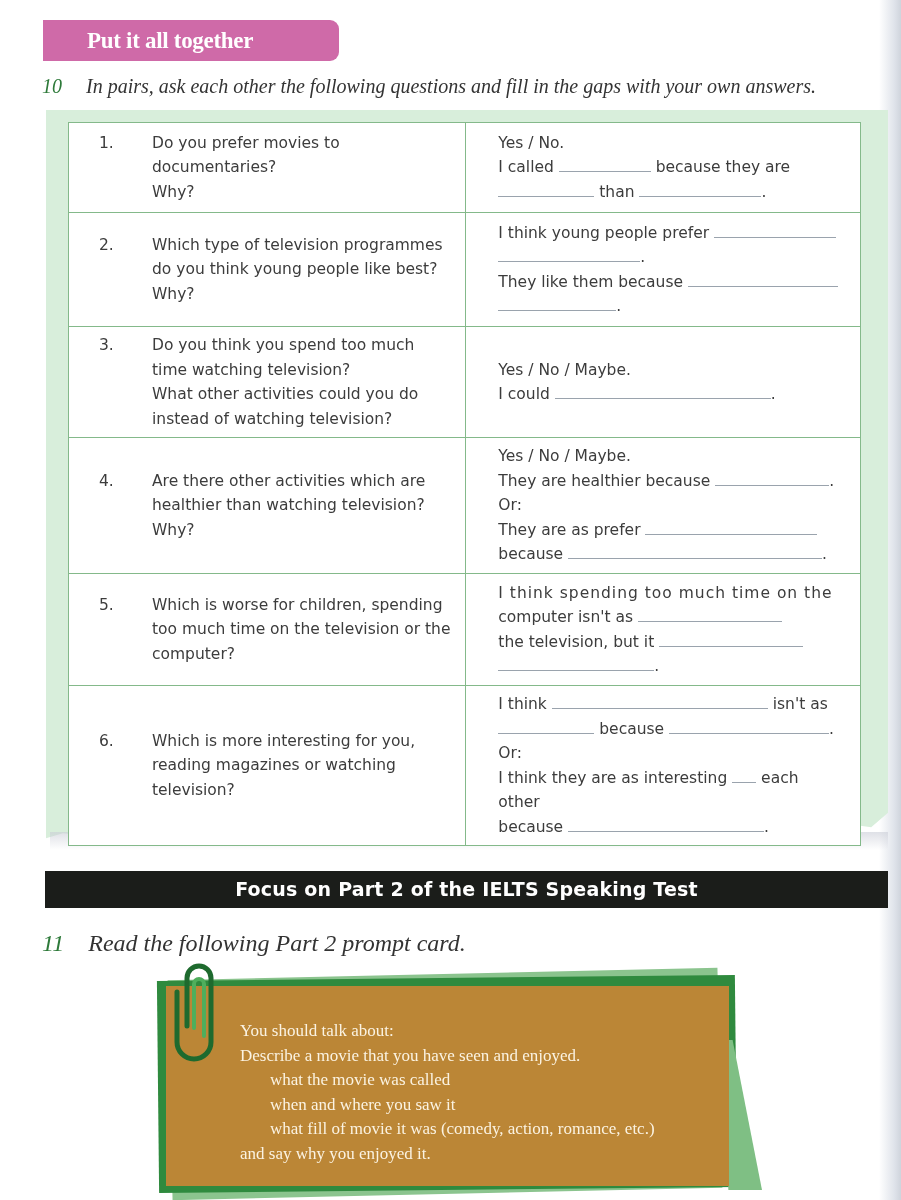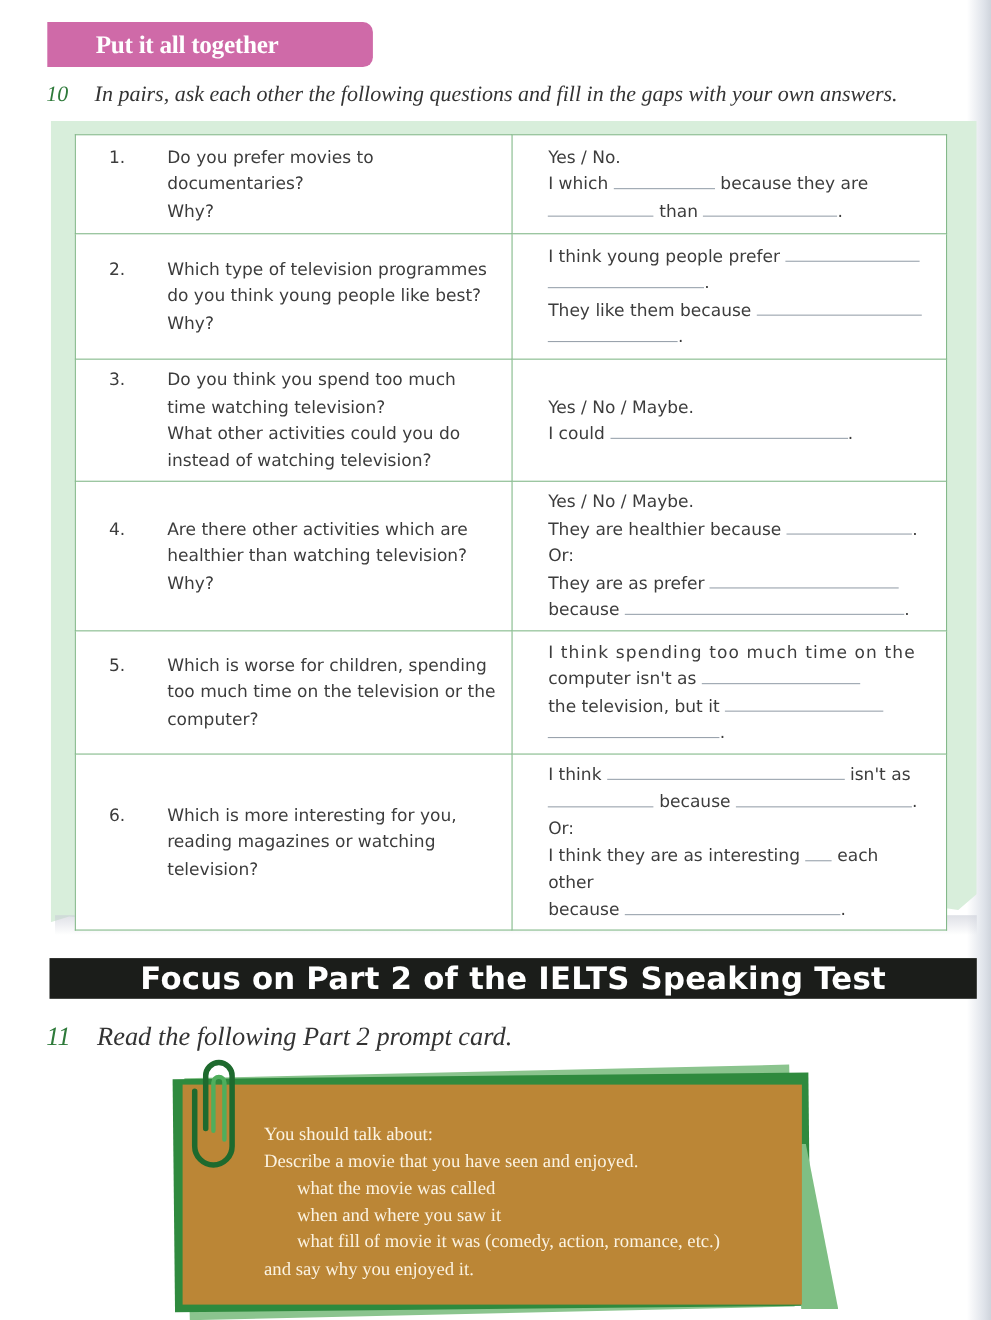--- a/index.html
+++ b/index.html
@@ -48,21 +48,21 @@
   td.q { width: 398px; padding: 6px 14px 6px 30px; }
   td.a { width: 395px; padding: 6px 20px 6px 32px; }
   .q-line { display: flex; }
   .q-num { width: 20px; flex: none; }
   .q-text { flex: 1; margin-left: 33px; }
   .blank { display: inline-block; border-bottom: 1px solid #9aa3ad; height: 14px; vertical-align: baseline; }
 
   .ielts-header {
     position: absolute; left: 45px; top: 871px; width: 843px; height: 37px;
     background: #1b1d1a; color: #fff; text-align: center;
-    font-weight: bold; font-size: 28px; line-height: 37px; letter-spacing: 0.2px;
+    font-weight: bold; font-size: 19px; line-height: 37px; letter-spacing: 0.2px;
   }
 
   .card-back2 {
     position: absolute; left: 170px; top: 974px; width: 550px; height: 220px;
     background: #8bc48e; transform: rotate(-1.3deg);
   }
   .card-back1 {
     position: absolute; left: 158px; top: 978px; width: 578px; height: 212px;
     background: #2f8a3e; transform: rotate(-0.6deg);
   }
@@ -105,21 +105,21 @@
         <span class="q-num">1.</span>
         <span class="q-text">
           <div>Do you prefer movies to documentaries?</div>
           <div>Why?</div>
         </span>
       </div>
     </td>
     <td class="a">
       <div>Yes / No.</div>
       <div>
-        <span>I which</span>
+        <span>I called</span>
         <span class="blank" style="width:92px"></span>
         <span>because they are</span>
       </div>
       <div>
         <span class="blank" style="width:96px"></span>
         <span>than</span>
         <span class="blank" style="width:122px"></span><span>.</span>
       </div>
     </td>
   </tr>

